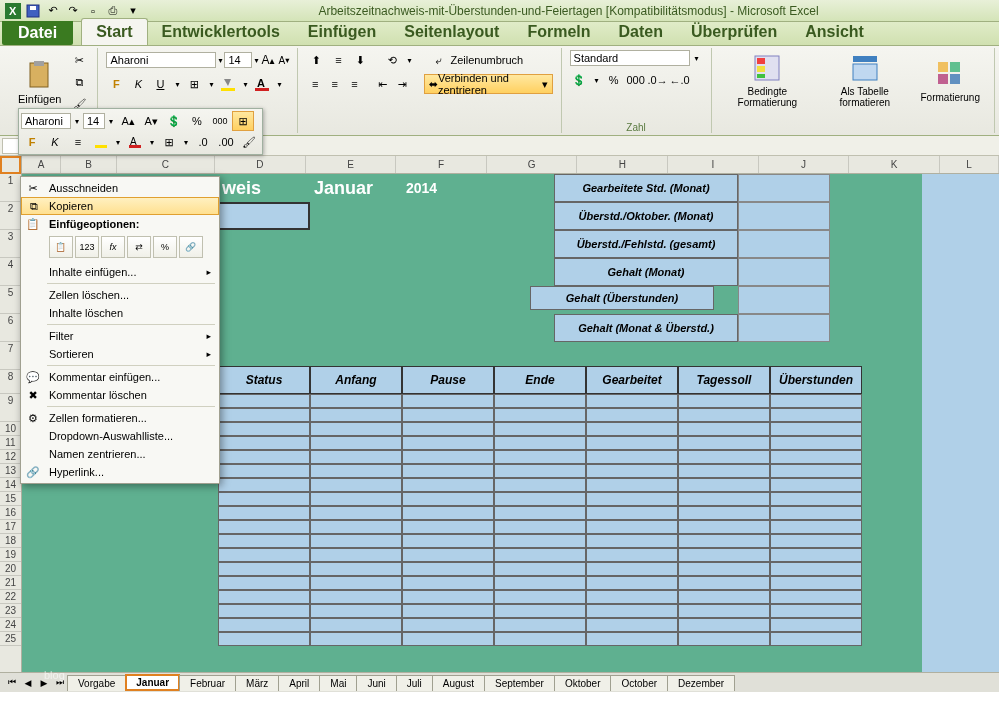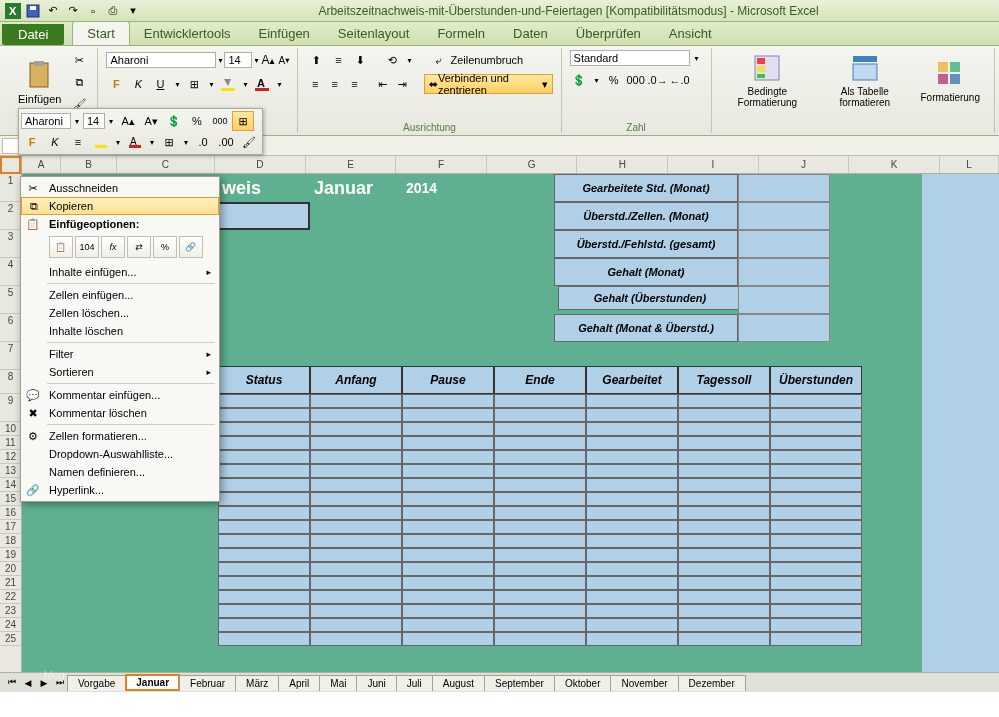--- a/index.html
+++ b/index.html
@@ -4,21 +4,21 @@
 <style>
 * { margin: 0; padding: 0; box-sizing: border-box; font-family: "Segoe UI", Tahoma, sans-serif; }
 body { width: 999px; height: 717px; background: #fff; font-size: 11px; overflow: hidden; position: relative; }
 
 .titlebar { height: 22px; background: linear-gradient(#e8f0d8,#d4e4b8); display: flex; align-items: center; padding: 0 4px; border-bottom: 1px solid #a0b080; }
 .qat { display:flex; gap:2px; align-items:center; }
 .qat-btn { width:18px; height:18px; display:flex; align-items:center; justify-content:center; cursor:pointer; }
 .title-text { flex:1; text-align:center; font-size:12px; color:#3a5a20; }
 
 .ribbon-tabs { height: 24px; background: linear-gradient(#e0ecc8,#d0e0b0); display:flex; align-items:flex-end; padding-left:2px; border-bottom:1px solid #a0b080; }
-.ribbon-tab { padding:4px 14px; font-size:13px; cursor:pointer; color:#3a5a20; }
+.ribbon-tab { padding:4px 14px; font-size:16px; cursor:pointer; color:#3a5a20;font-weight:bold; }
 .ribbon-tab.file { background:#3a7a20; color:#fff; padding:3px 16px; margin-right:8px; border-radius:0 0 2px 2px; }
 .ribbon-tab.active { background:#f5f5f0; border:1px solid #a0b080; border-bottom:none; border-radius:3px 3px 0 0; }
 
 .ribbon { height: 90px; background:linear-gradient(#f5f5f0,#e8e8e0); border-bottom:1px solid #a0b080; display:flex; padding:2px 4px; gap:0; }
 .ribbon-group { border-right:1px solid #c0c8b0; padding:2px 8px 14px; display:flex; flex-direction:column; position:relative; }
 .ribbon-group-label { position:absolute; bottom:0; left:0; right:0; text-align:center; font-size:10px; color:#5a7a40; }
 .rg-row { display:flex; gap:2px; align-items:center; }
 .rg-big { display:flex; flex-direction:column; align-items:center; gap:2px; padding:2px 6px; cursor:pointer; }
 .rg-big .ico { width:32px; height:32px; }
 .rg-small { width:20px; height:20px; display:flex; align-items:center; justify-content:center; cursor:pointer; border:1px solid transparent; }
@@ -173,21 +173,20 @@
     <div class="rg-row" style="margin-top:4px">
       <span class="rg-small">≡</span>
       <span class="rg-small">≡</span>
       <span class="rg-small">≡</span>
       <span style="width:8px"></span>
       <span class="rg-small">⇤</span>
       <span class="rg-small">⇥</span>
       <span style="width:10px"></span>
       <span class="rg-small" style="width:auto;padding:0 4px;border:1px solid #e0a040;background:linear-gradient(#ffe8a0,#ffd060)">⬌ <span>Verbinden und zentrieren</span> ▾</span>
     </div>
-    <div class="ribbon-group-label">Ausrichtung</div>
   </div>
   <div class="ribbon-group" style="min-width:150px">
     <div class="rg-row">
         <input class="font-sel" style="width: 120px;" value="Standard">
         <span class="dd">▾</span>
       </div>
     <div class="rg-row" style="margin-top:4px">
       <span class="rg-small">💲</span>
         <span class="dd">▾</span>
       <span class="rg-small">%</span>
@@ -321,24 +320,24 @@
       <div class="bg-green" style="left:0;top:0;width:900px;height:498px"></div>
       <div class="bg-blue" style="left:900px;top:0;width:80px;height:498px"></div>
 
       <div class="cell hdr-white" style="left:196px;top:0;width:92px;height:28px;border:none">weis</div>
       <div class="cell hdr-white" style="left:288px;top:0;width:92px;height:28px;border:none">Januar</div>
       <div class="cell hdr-white" style="left:380px;top:0;width:92px;height:28px;border:none;font-size:14px">2014</div>
 
       <div class="sel-cell" style="left:196px;top:28px;width:92px;height:28px"></div>
 
       <div class="cell info-cell" style="left:532px;top:0;width:184px;height:28px">Gearbeitete Std. (Monat)</div>
-      <div class="cell info-cell" style="left:532px;top:28px;width:184px;height:28px">Überstd./Zellen. (Monat)</div>
+      <div class="cell info-cell" style="left:532px;top:28px;width:184px;height:28px">Überstd./Oktober. (Monat)</div>
       <div class="cell info-cell" style="left:532px;top:56px;width:184px;height:28px">Überstd./Fehlstd. (gesamt)</div>
       <div class="cell info-cell" style="left:532px;top:84px;width:184px;height:28px">Gehalt (Monat)</div>
-      <div class="cell info-cell" style="left:536px;top:112px;width:184px;height:24px">Gehalt (Überstunden)</div>
+      <div class="cell info-cell" style="left:508px;top:112px;width:184px;height:24px">Gehalt (Überstunden)</div>
       <div class="cell info-cell" style="left:532px;top:140px;width:184px;height:28px">Gehalt (Monat &amp; Überstd.)</div>
 
       <div class="cell" style="left:716px;top:0;width:92px;height:28px;background:#b0d0e8"></div>
       <div class="cell" style="left:716px;top:28px;width:92px;height:28px;background:#b0d0e8"></div>
       <div class="cell" style="left:716px;top:56px;width:92px;height:28px;background:#b0d0e8"></div>
       <div class="cell" style="left:716px;top:84px;width:92px;height:28px;background:#b0d0e8"></div>
       <div class="cell" style="left:716px;top:112px;width:92px;height:28px;background:#b0d0e8"></div>
       <div class="cell" style="left:716px;top:140px;width:92px;height:28px;background:#b0d0e8"></div>
 
       <div class="cell thead" style="left:196px;top:192px;width:92px;height:28px">Status</div>
@@ -491,37 +490,34 @@
   <div class="cm-item highlighted">
       <span class="ico">⧉</span>
       <span>Kopieren</span>
     </div>
   <div class="cm-item">
       <span class="ico">📋</span>
       <b>Einfügeoptionen:</b>
     </div>
   <div class="cm-paste-opts">
     <span class="cm-po">📋</span>
-    <span class="cm-po">104</span>
+    <span class="cm-po">123</span>
     <span class="cm-po">
         <i>fx</i>
       </span>
     <span class="cm-po">⇄</span>
     <span class="cm-po">%</span>
     <span class="cm-po">🔗</span>
   </div>
   <div class="cm-item">
       <span>Inhalte einfügen...</span>
       <span class="arrow">▸</span>
     </div>
   <div class="cm-sep"></div>
   <div class="cm-item">
-      <span>Zellen einfügen...</span>
-    </div>
-  <div class="cm-item">
       <span>Zellen löschen...</span>
     </div>
   <div class="cm-item">
       <span>Inhalte löschen</span>
     </div>
   <div class="cm-sep"></div>
   <div class="cm-item">
       <span>Filter</span>
       <span class="arrow">▸</span>
     </div>
@@ -540,21 +536,21 @@
     </div>
   <div class="cm-sep"></div>
   <div class="cm-item">
       <span class="ico">⚙</span>
       <span>Zellen formatieren...</span>
     </div>
   <div class="cm-item">
       <span>Dropdown-Auswahlliste...</span>
     </div>
   <div class="cm-item">
-      <span>Namen definieren...</span>
+      <span>Namen zentrieren...</span>
     </div>
   <div class="cm-item">
       <span class="ico">🔗</span>
       <span>Hyperlink...</span>
     </div>
 </div>
 
 <div class="sheet-tabs">
   <span class="nav-btn">⏮</span>
   <span class="nav-btn">◀</span>
@@ -564,15 +560,15 @@
   <div class="stab active">Januar</div>
   <div class="stab">Februar</div>
   <div class="stab">März</div>
   <div class="stab">April</div>
   <div class="stab">Mai</div>
   <div class="stab">Juni</div>
   <div class="stab">Juli</div>
   <div class="stab">August</div>
   <div class="stab">September</div>
   <div class="stab">Oktober</div>
-  <div class="stab">November</div>
+  <div class="stab">October</div>
   <div class="stab">Dezember</div>
 </div>
 
 </body></html>

